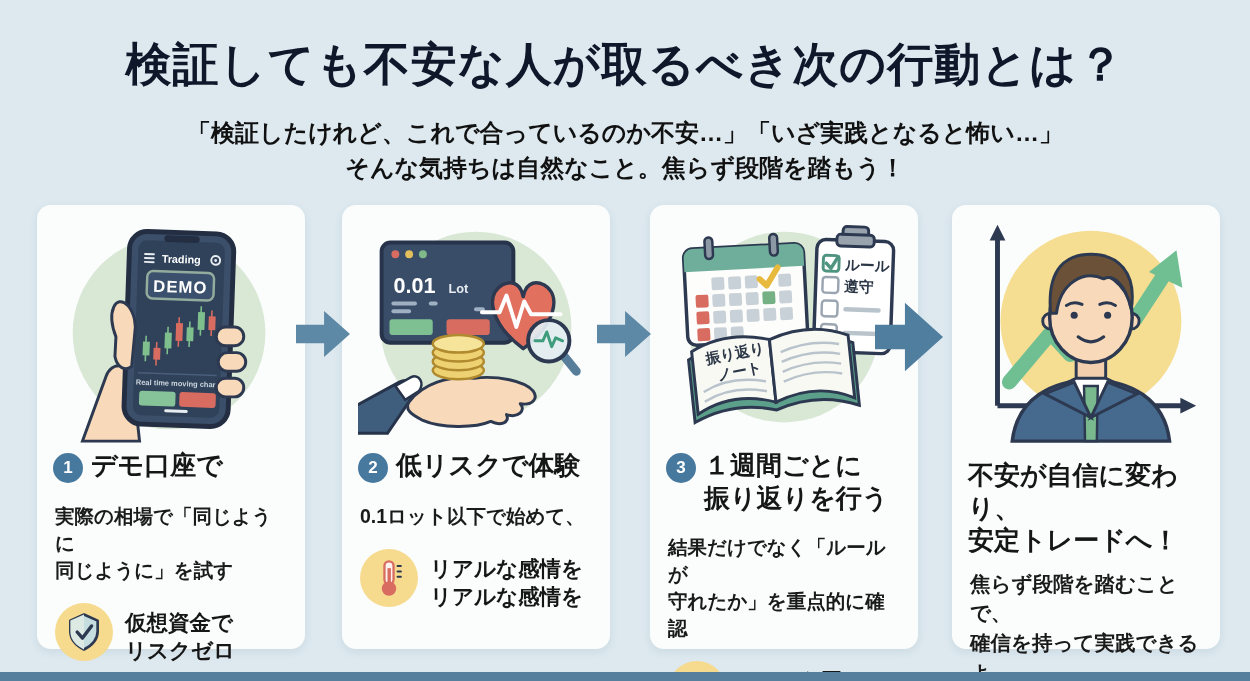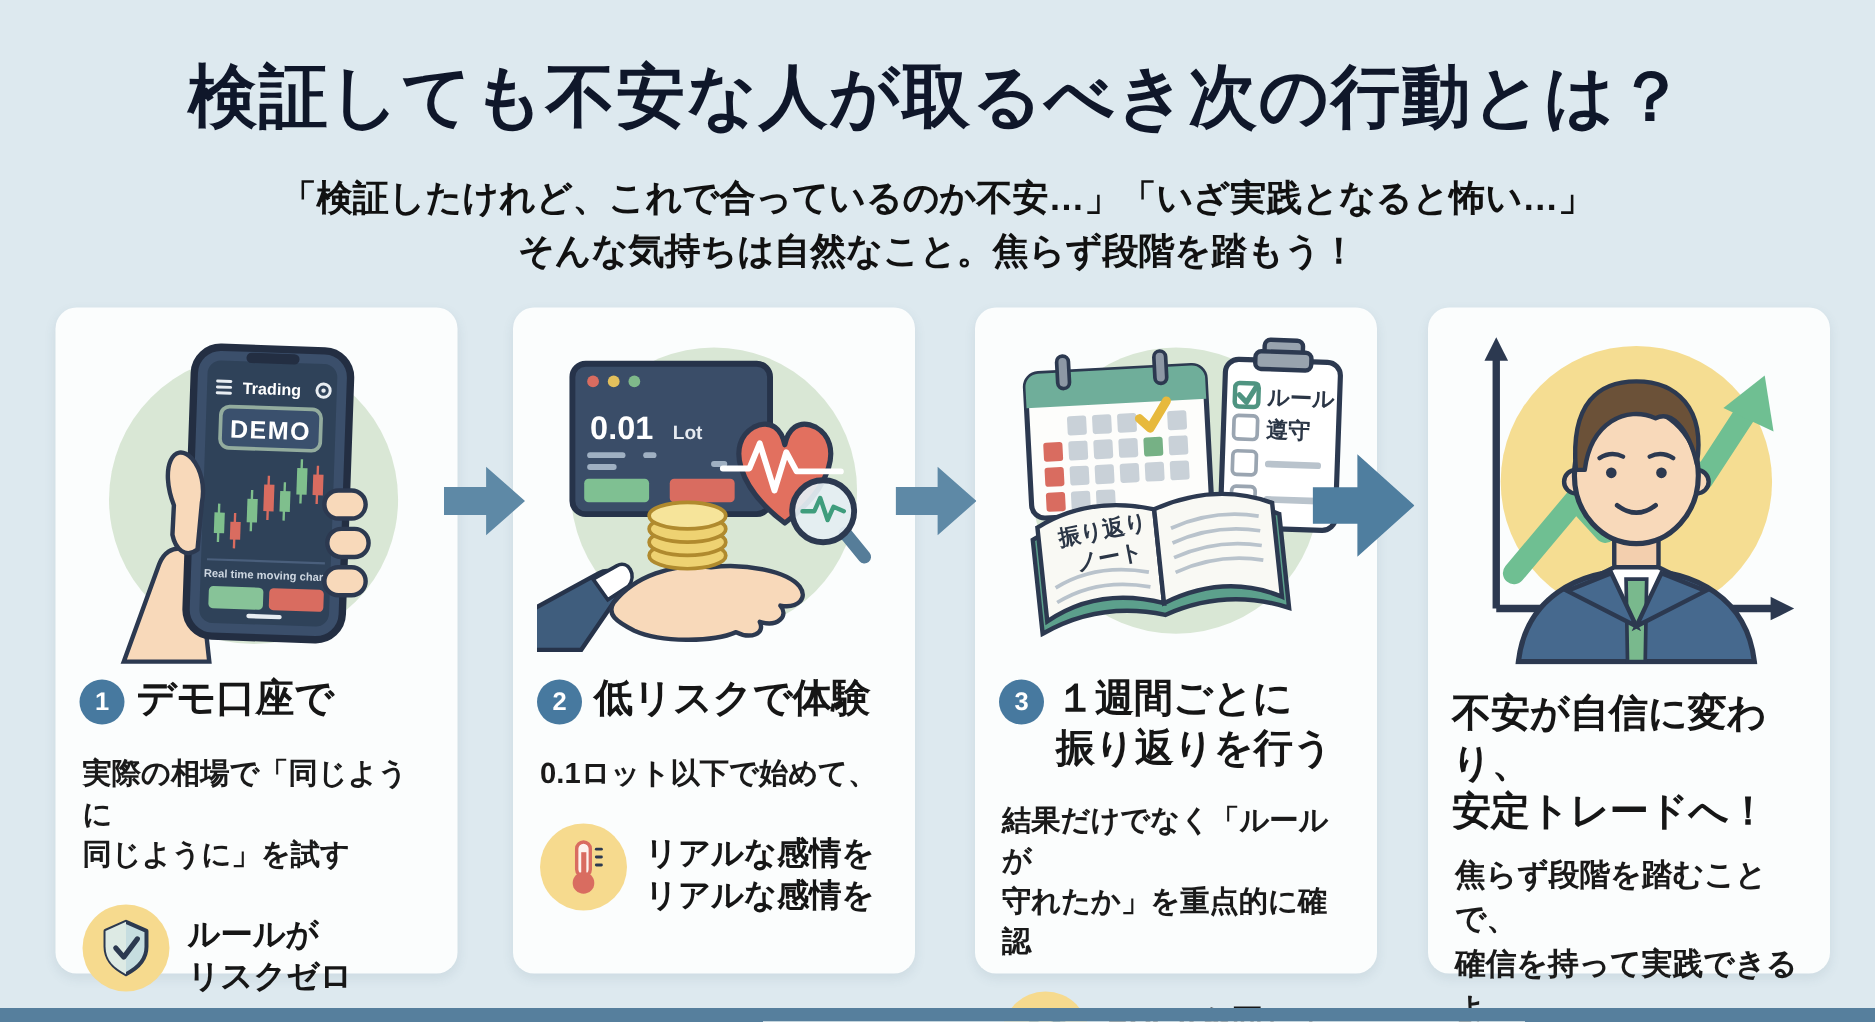--- a/index.html
+++ b/index.html
@@ -131,21 +131,21 @@
     </div>
     <div class="point-row">
       <div class="point-icon">
         <svg width="44" height="46" viewBox="0 0 58 58">
           <path d="M29,6 L47,14 V28 C47,40 39,47 29,52 C19,47 11,40 11,28 V14 Z" fill="#c6dde0" stroke="#2c3950" stroke-width="3.5" stroke-linejoin="round"></path>
           <path d="M29,6 L11,14 V28 C11,40 19,47 29,52 Z" fill="#ddeae4"></path>
           <polyline points="20,29 27,37 39,21" fill="none" stroke="#2c3950" stroke-width="4.5" stroke-linecap="round" stroke-linejoin="round"></polyline>
         </svg>
       </div>
       <div class="point-text">
-        <div>ルールが</div>
+        <div>仮想資金で</div>
         <div>リスクゼロ</div>
       </div>
     </div>
   </div>
 
   <div class="card card-2">
     <div class="illu">
       <svg width="236" height="228" viewBox="0 0 240 228">
         <circle cx="120" cy="112" r="97" fill="#d9e7d5"></circle>
 

